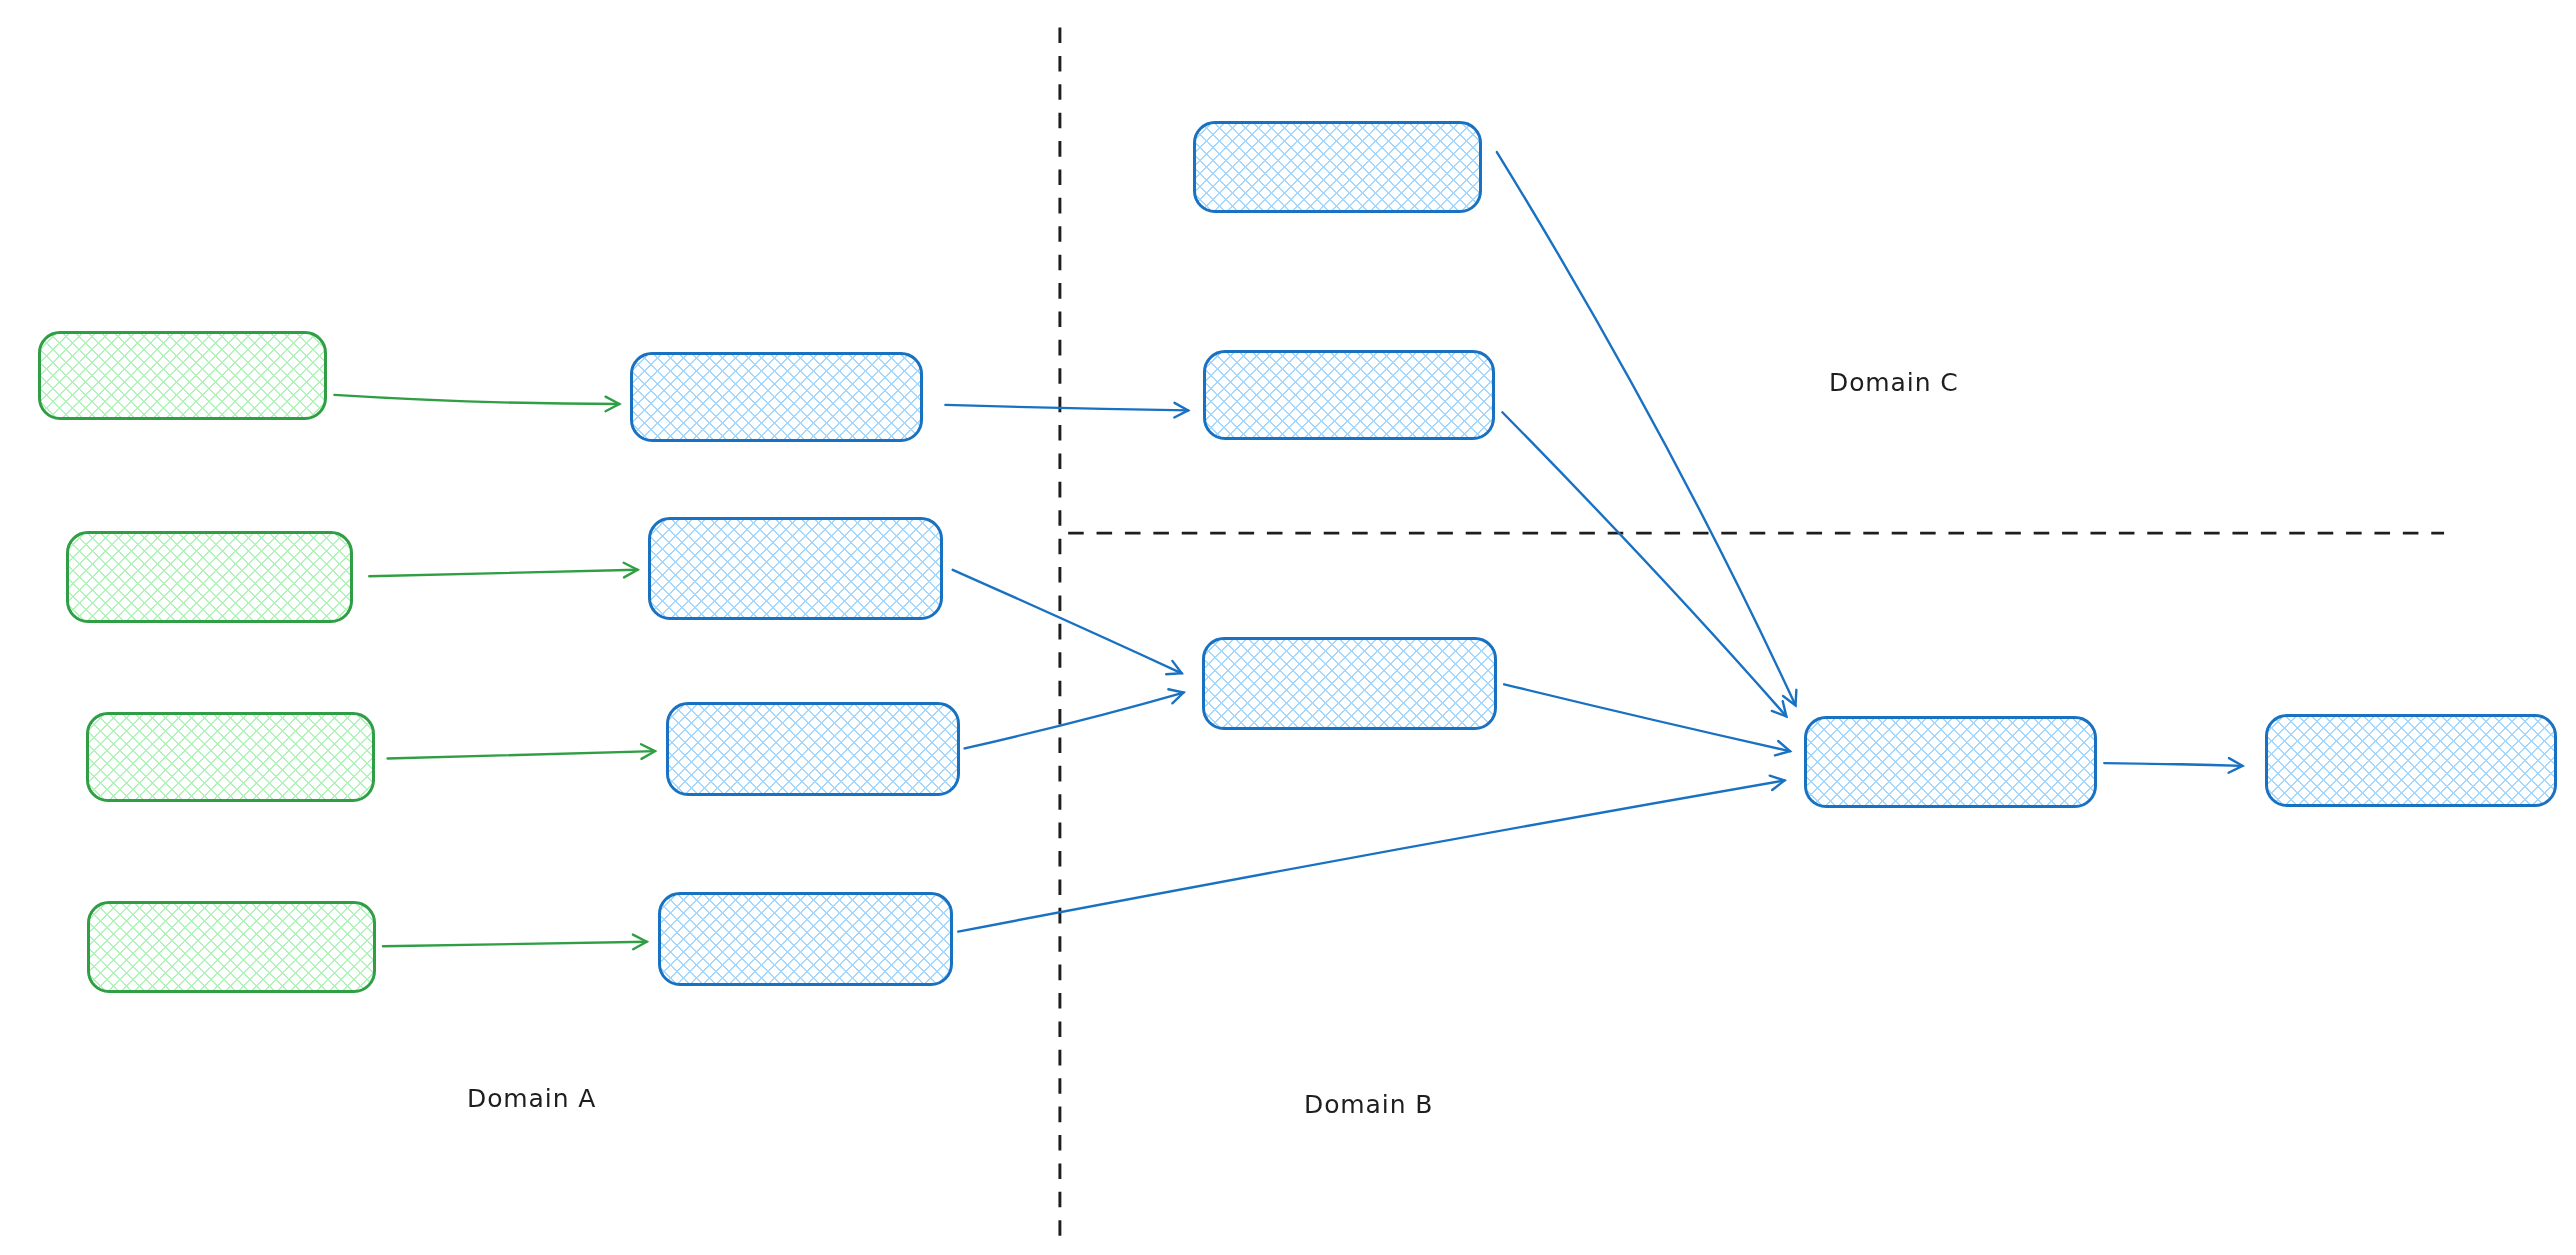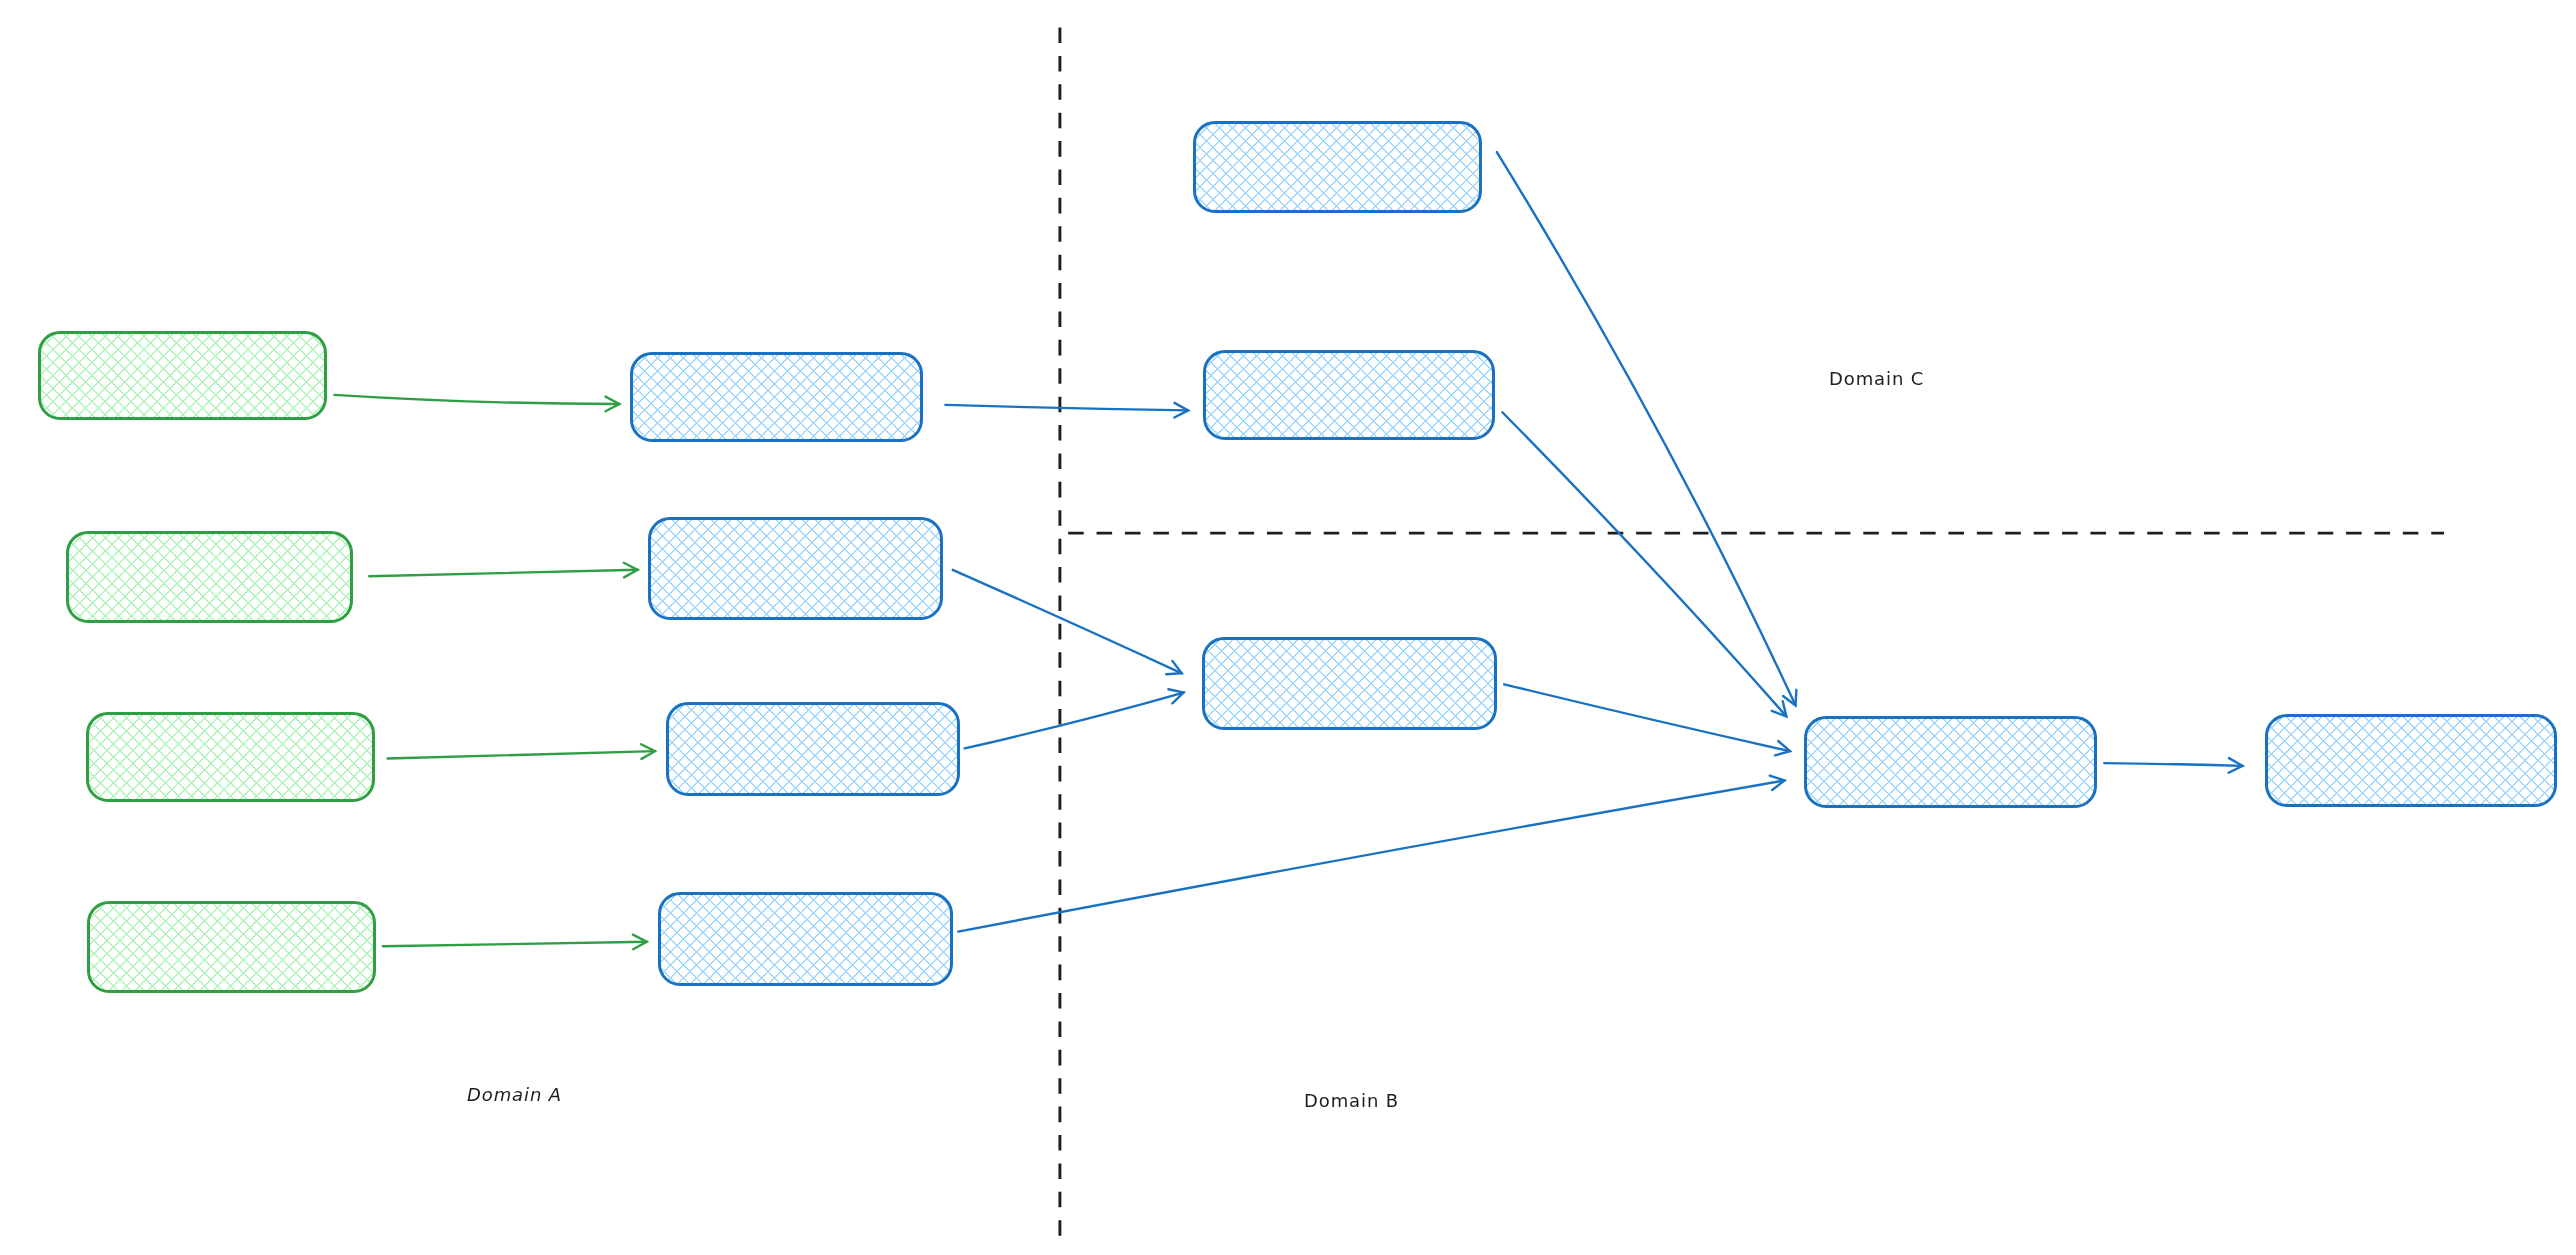--- a/index.html
+++ b/index.html
@@ -28,21 +28,21 @@
     background-image:
       repeating-linear-gradient(45deg,  var(--blue-fill) 0px, var(--blue-fill) 1.8px, transparent 1.8px, transparent 9.2px),
       repeating-linear-gradient(135deg, var(--blue-fill) 0px, var(--blue-fill) 1.8px, transparent 1.8px, transparent 9.2px);
   }
 
   .edge{fill:none;stroke-width:2.6px;stroke-linecap:round;}
   .edge.green{stroke:var(--green-stroke);}
   .edge.blue{stroke:var(--blue-stroke);}
   .divider{fill:none;stroke:var(--divider);stroke-width:3.2px;stroke-dasharray:17 14;stroke-linecap:butt;}
 
-  .domain-label{position:absolute;font-size:18px;color:#1e1e1e;letter-spacing:0.9px;white-space:nowrap;}
+  .domain-label{position:absolute;font-size:25px;color:#1e1e1e;letter-spacing:0.9px;white-space:nowrap;}
 </style>
 </head>
 <body>
 
 <div class="canvas">
 
   <svg class="edge-layer" viewBox="0 0 2812 1370">
     <defs>
       <marker id="ah-green" markerUnits="userSpaceOnUse" markerWidth="40" markerHeight="40" viewBox="-20 -20 40 40" refX="0" refY="0" orient="auto">
         <path d="M -15 -8 L 0 0 L -15 8" fill="none" stroke="var(--green-stroke)" stroke-width="2.6" stroke-linecap="round"></path>
@@ -80,18 +80,18 @@
   <div class="box blue" style="left:666px; top:702px; width:294px; height:94px;"></div>
   <div class="box blue" style="left:658px; top:892px; width:295px; height:94px;"></div>
 
   <div class="box blue" style="left:1193px; top:121px; width:289px; height:92px;"></div>
   <div class="box blue" style="left:1203px; top:350px; width:292px; height:90px;"></div>
 
   <div class="box blue" style="left:1202px; top:637px; width:295px; height:93px;"></div>
   <div class="box blue" style="left:1804px; top:716px; width:293px; height:92px;"></div>
   <div class="box blue" style="left:2265px; top:714px; width:292px; height:93px;"></div>
 
-  <div class="domain-label" style="left:467px;  top:1084px;font-style:italic;">Domain A</div>
+  <div class="domain-label" style="left:467px;  top:1084px;">Domain A</div>
   <div class="domain-label" style="left:1304px; top:1090px;">Domain B</div>
   <div class="domain-label" style="left:1829px; top:368px;">Domain C</div>
 
 </div>
 
 
 </body></html>

